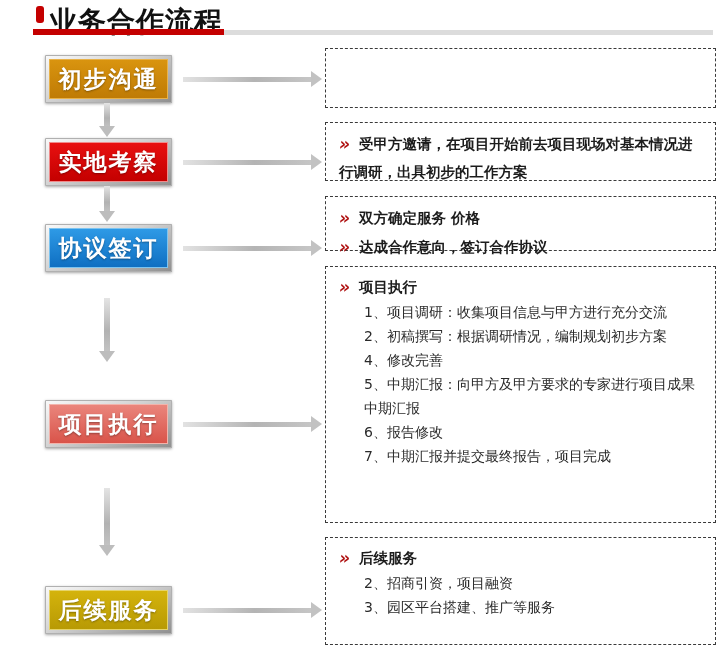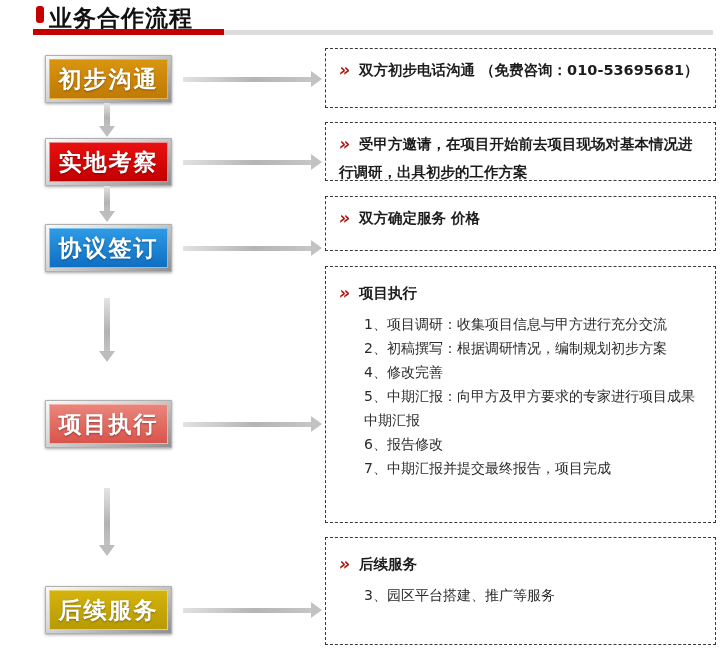--- a/index.html
+++ b/index.html
@@ -1,38 +1,38 @@
 <!DOCTYPE html>
 <html><head>
 <meta charset="utf-8">
 <style>
   html,body{margin:0;padding:0;background:#fff;}
   body{font-family:"DejaVu Sans","Liberation Sans",sans-serif;}
   #stage{position:relative;width:724px;height:670px;background:#fff;overflow:hidden;}
 
   
   .title-accent{position:absolute;left:36px;top:6px;width:8px;height:17px;border-radius:3px;background:#c40000;}
-  .page-title{position:absolute;left:49px;top:3px;font-size:23px;font-weight:bold;color:#111;letter-spacing:1px;font-family:Liberation Mono, monospace;}
+  .page-title{position:absolute;left:49px;top:3px;font-size:28px;font-weight:bold;color:#111;letter-spacing:1px;font-family:Liberation Mono, monospace;}
   .rule-red{position:absolute;left:33px;top:29px;width:191px;height:6px;background:#c40000;}
   .rule-gray{position:absolute;left:224px;top:30px;width:489px;height:5px;background:#dcdcdc;}
 
   
   .step{position:absolute;left:45px;width:127px;height:48px;box-sizing:border-box;padding:4px;
         background:linear-gradient(155deg,#fafafa 0%,#d2d2d2 45%,#8e8e8e 100%);
         border-radius:1px;box-shadow:0 1px 3px rgba(0,0,0,.35), inset 0 0 0 1px #b0b0b0;}
   .step-inner{width:100%;height:100%;box-sizing:border-box;display:flex;align-items:center;justify-content:center;
         border:1px solid rgba(255,255,255,.55);}
   .step-label{color:#fff;font-weight:bold;font-size:23px;letter-spacing:2px;white-space:nowrap;
         text-shadow:0 1px 2px rgba(0,0,0,.35);}
 
   
   .panel{position:absolute;left:325px;width:391px;box-sizing:border-box;border:1px dashed #3a3a3a;
         padding:6px 12px 4px 13px;background:#fff;}
   .rowline{font-size:14.5px;font-weight:bold;color:#1c1c1c;line-height:28px;}
-  .rowline.hdr{line-height:38px;}
+  .rowline.hdr{line-height:26px;}
   .chev{font-weight:bold;font-style:italic;font-size:17px;margin-right:9px;position:relative;top:1px;}
   .item{font-size:14px;font-weight:normal;color:#2a2a2a;line-height:24px;margin-left:25px;}
 
   
   .harrow{position:absolute;height:16px;}
   .harrow .stem{position:absolute;left:0;right:9px;top:6px;height:5px;
         background:linear-gradient(90deg,#e2e2e2,#b4b4b4 55%,#c6c6c6);}
   .harrow .head{position:absolute;right:0;top:0;width:0;height:0;
         border-top:8px solid transparent;border-bottom:8px solid transparent;border-left:11px solid #c2c2c2;}
   .varrow{position:absolute;width:16px;}
@@ -71,39 +71,40 @@
     </div>
   </div>
       <div class="step" style="top: 586px;">
     <div class="step-inner" style="background: linear-gradient(rgb(212, 179, 12), rgb(184, 154, 4)); border-color: rgb(230, 212, 106);">
       <span class="step-label">后续服务</span>
     </div>
   </div>
     </div>
   <div id="panels-layer">
       <div class="panel" style="top: 48px; height: 60px;">
-        <div class="rowline"><span class="chev" style="color: rgb(176, 20, 20);">»</span><span>双方初步电话沟通 （免费咨询：010-53695681）</span></div>
       </div>
       <div class="panel" style="top: 122px; height: 59px;">
         <div class="rowline"><span class="chev" style="color: rgb(176, 20, 20);">»</span><span>受甲方邀请，在项目开始前去项目现场对基本情况进行调研，出具初步的工作方案</span></div>
       </div>
       <div class="panel" style="top: 196px; height: 55px;">
         <div class="rowline"><span class="chev" style="color: rgb(176, 20, 20);">»</span><span>双方确定服务 价格</span></div>
+        <div class="rowline"><span class="chev" style="color: rgb(176, 20, 20);">»</span><span>达成合作意向，签订合作协议</span></div>
       </div>
       <div class="panel" style="top: 266px; height: 257px;">
         <div class="rowline hdr"><span class="chev" style="color: rgb(176, 20, 20);">»</span><span>项目执行</span></div>
         <div class="item">1、项目调研：收集项目信息与甲方进行充分交流</div>
         <div class="item">2、初稿撰写：根据调研情况，编制规划初步方案</div>
         <div class="item">4、修改完善</div>
         <div class="item">5、中期汇报：向甲方及甲方要求的专家进行项目成果中期汇报</div>
         <div class="item">6、报告修改</div>
         <div class="item">7、中期汇报并提交最终报告，项目完成</div>
       </div>
       <div class="panel" style="top: 537px; height: 108px;">
         <div class="rowline hdr"><span class="chev" style="color: rgb(176, 20, 20);">»</span><span>后续服务</span></div>
+        <div class="item">2、招商引资，项目融资</div>
         <div class="item">3、园区平台搭建、推广等服务</div>
       </div>
     </div>
   <div id="arrows-layer">
       <div class="harrow" style="top: 71px; left: 183px; width: 139px;">
         <div class="stem"></div>
         <div class="head"></div>
       </div>
       <div class="harrow" style="top: 154px; left: 183px; width: 139px;">
         <div class="stem"></div>

